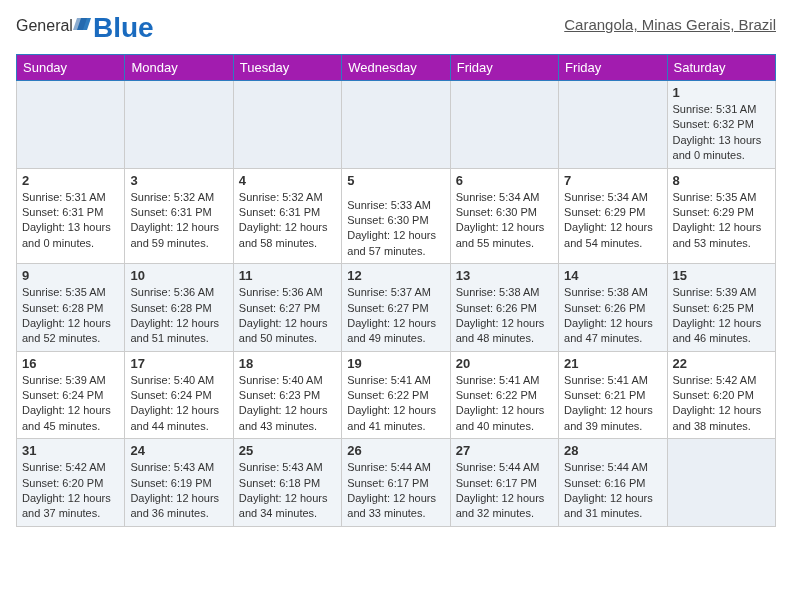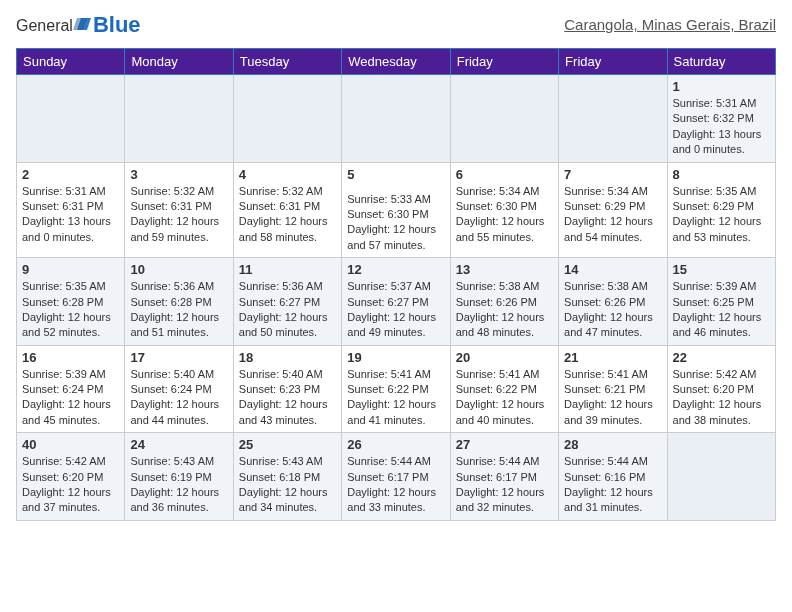--- a/index.html
+++ b/index.html
@@ -35,21 +35,21 @@
       font-size: 15px;
       color: #555;
       text-decoration: underline;
     }
     .calendar {
       width: 100%;
       border-collapse: collapse;
       border: 1px solid #ccc;
     }
     .calendar th {
-      background-color: #4c1d95;
+      background-color: #a21caf;
       color: #fff;
       text-align: left;
       padding: 5px 6px;
       font-size: 13px;
       font-weight: normal;
       border: 1px solid #2e7bbf;
     }
     .calendar td {
       vertical-align: top;
       border: 1px solid #ccc;
@@ -87,21 +87,21 @@
   <div class="logo">
     <div style="display:flex;align-items:center;">
       <span class="logo-general">General</span>
       <span style="position:relative;display:inline-block;margin-left:0px;">
         <svg width="18" height="16" viewBox="0 0 18 16">
           <polygon points="4,14 14,14 18,2 8,2" fill="#2e7bbf"></polygon>
           <polygon points="0,14 10,14 14,2 4,2" fill="#1a5a9f" opacity="0.5"></polygon>
         </svg>
       </span>
     </div>
-    <span class="logo-blue" style="font-size:22px;font-weight:bold;color:#1a6bbf;margin-top:-4px;margin-left:2px;">Blue</span>
+    <span class="logo-blue" style="font-size:28px;font-weight:bold;color:#1a6bbf;margin-top:-4px;margin-left:2px;">Blue</span>
   </div>
   <div class="title-area">
     <div class="calendar-subtitle">Carangola, Minas Gerais, Brazil</div>
   </div>
 </div>
 
 <table class="calendar">
   <thead>
     <tr>
     <th>Sunday</th>
@@ -277,21 +277,21 @@
         <td>
           <div class="day-number">22</div>
           <div class="day-info" style="white-space: pre-line;">Sunrise: 5:42 AM
 Sunset: 6:20 PM
 Daylight: 12 hours
 and 38 minutes.</div>
         </td>
       </tr>
       <tr class="row-alt">
         <td>
-          <div class="day-number">40</div>
+          <div class="day-number">31</div>
           <div class="day-info" style="white-space: pre-line;">Sunrise: 5:42 AM
 Sunset: 6:20 PM
 Daylight: 12 hours
 and 37 minutes.</div>
         </td>
         <td>
           <div class="day-number">24</div>
           <div class="day-info" style="white-space: pre-line;">Sunrise: 5:43 AM
 Sunset: 6:19 PM
 Daylight: 12 hours

